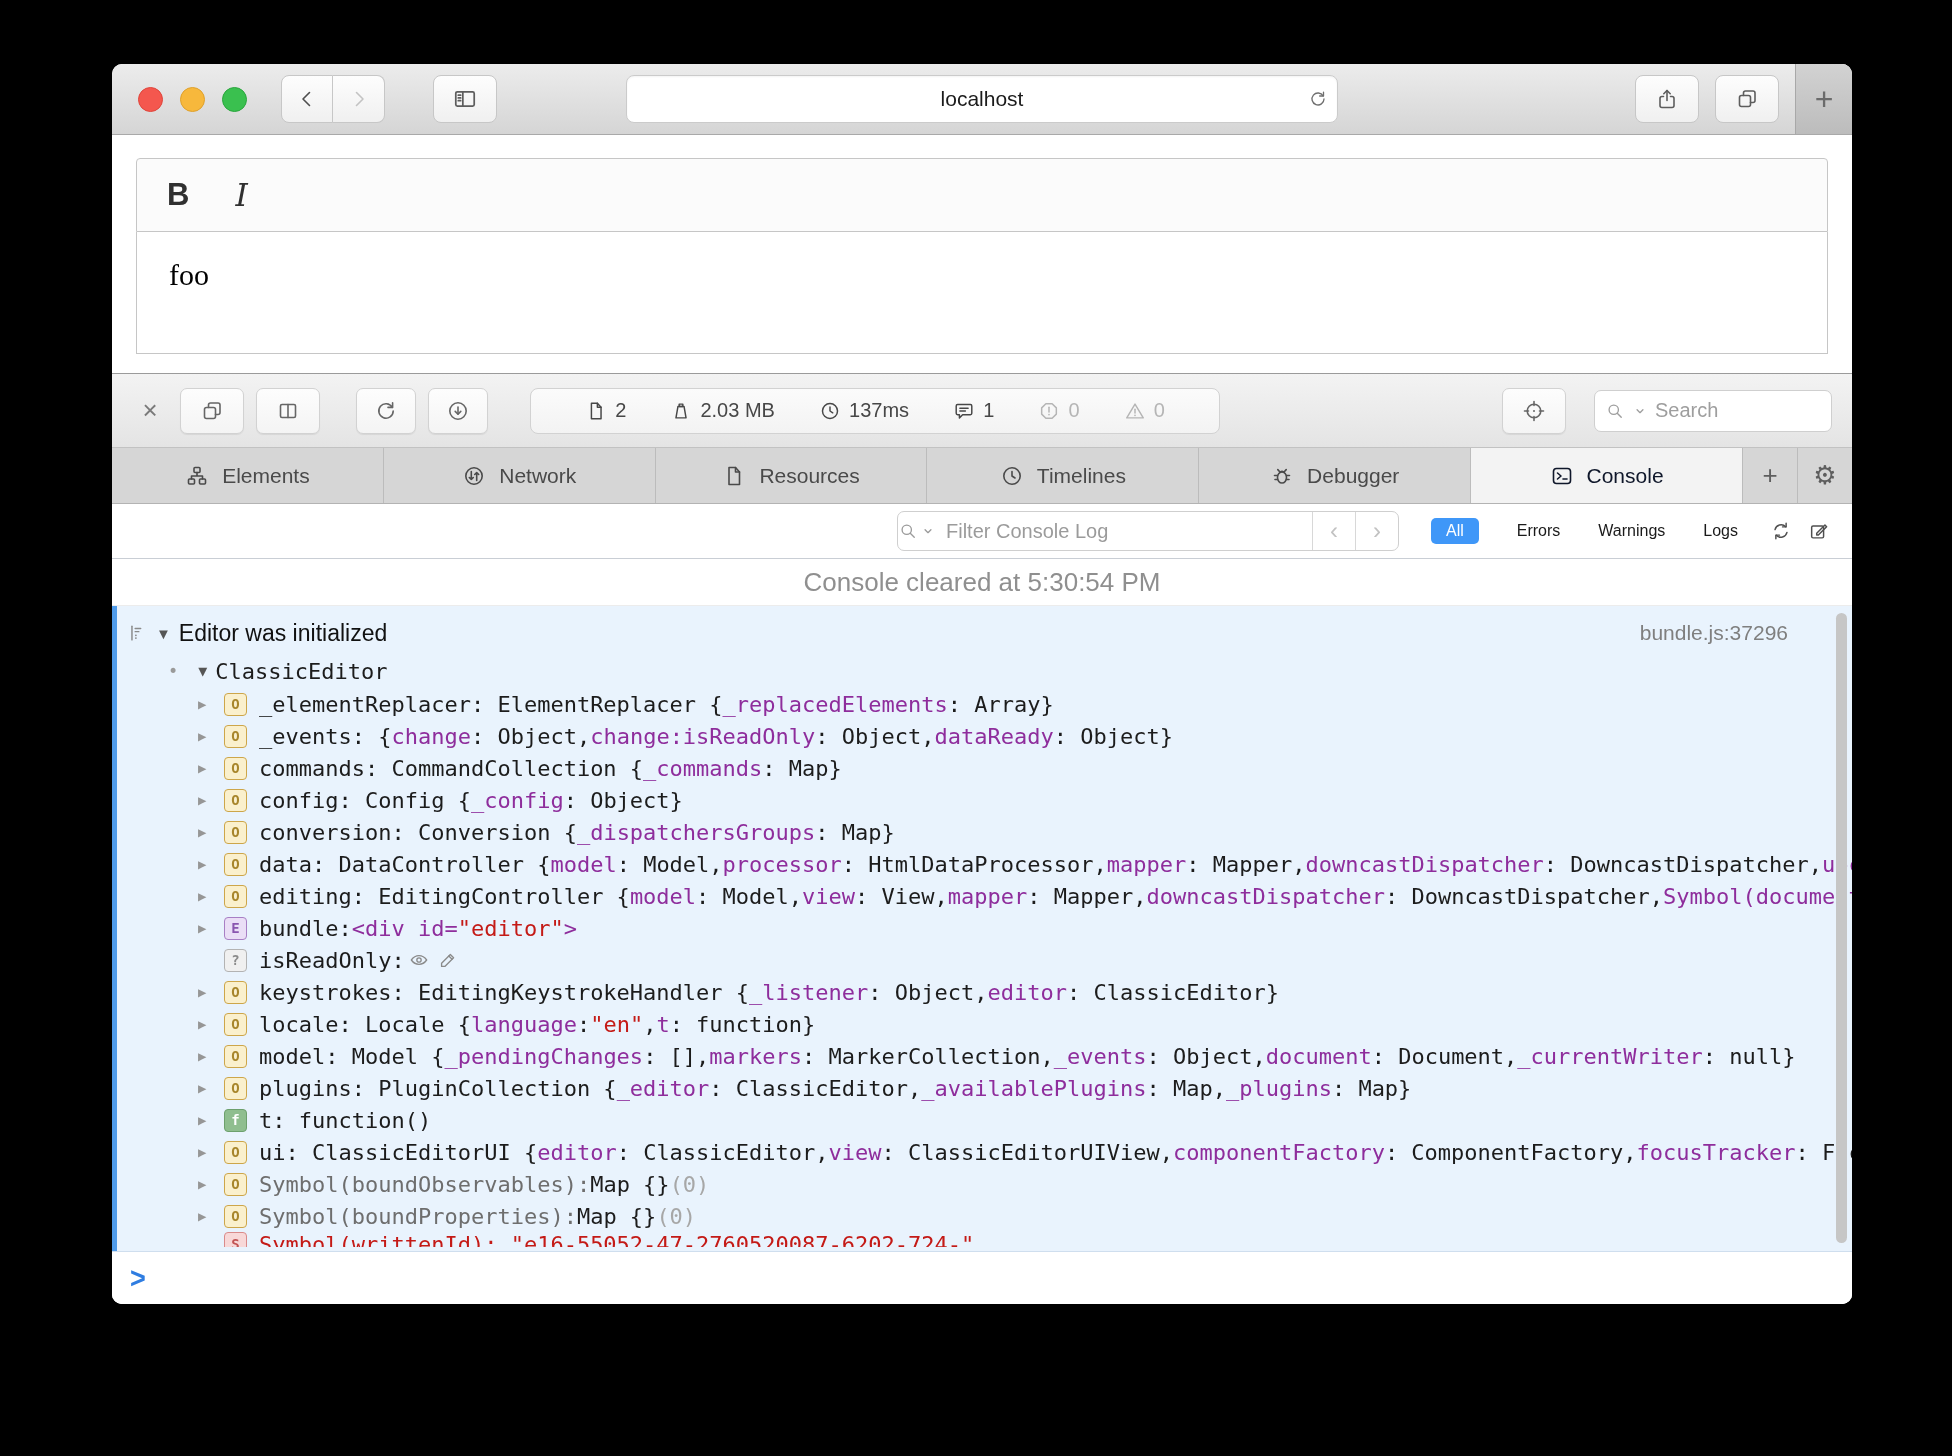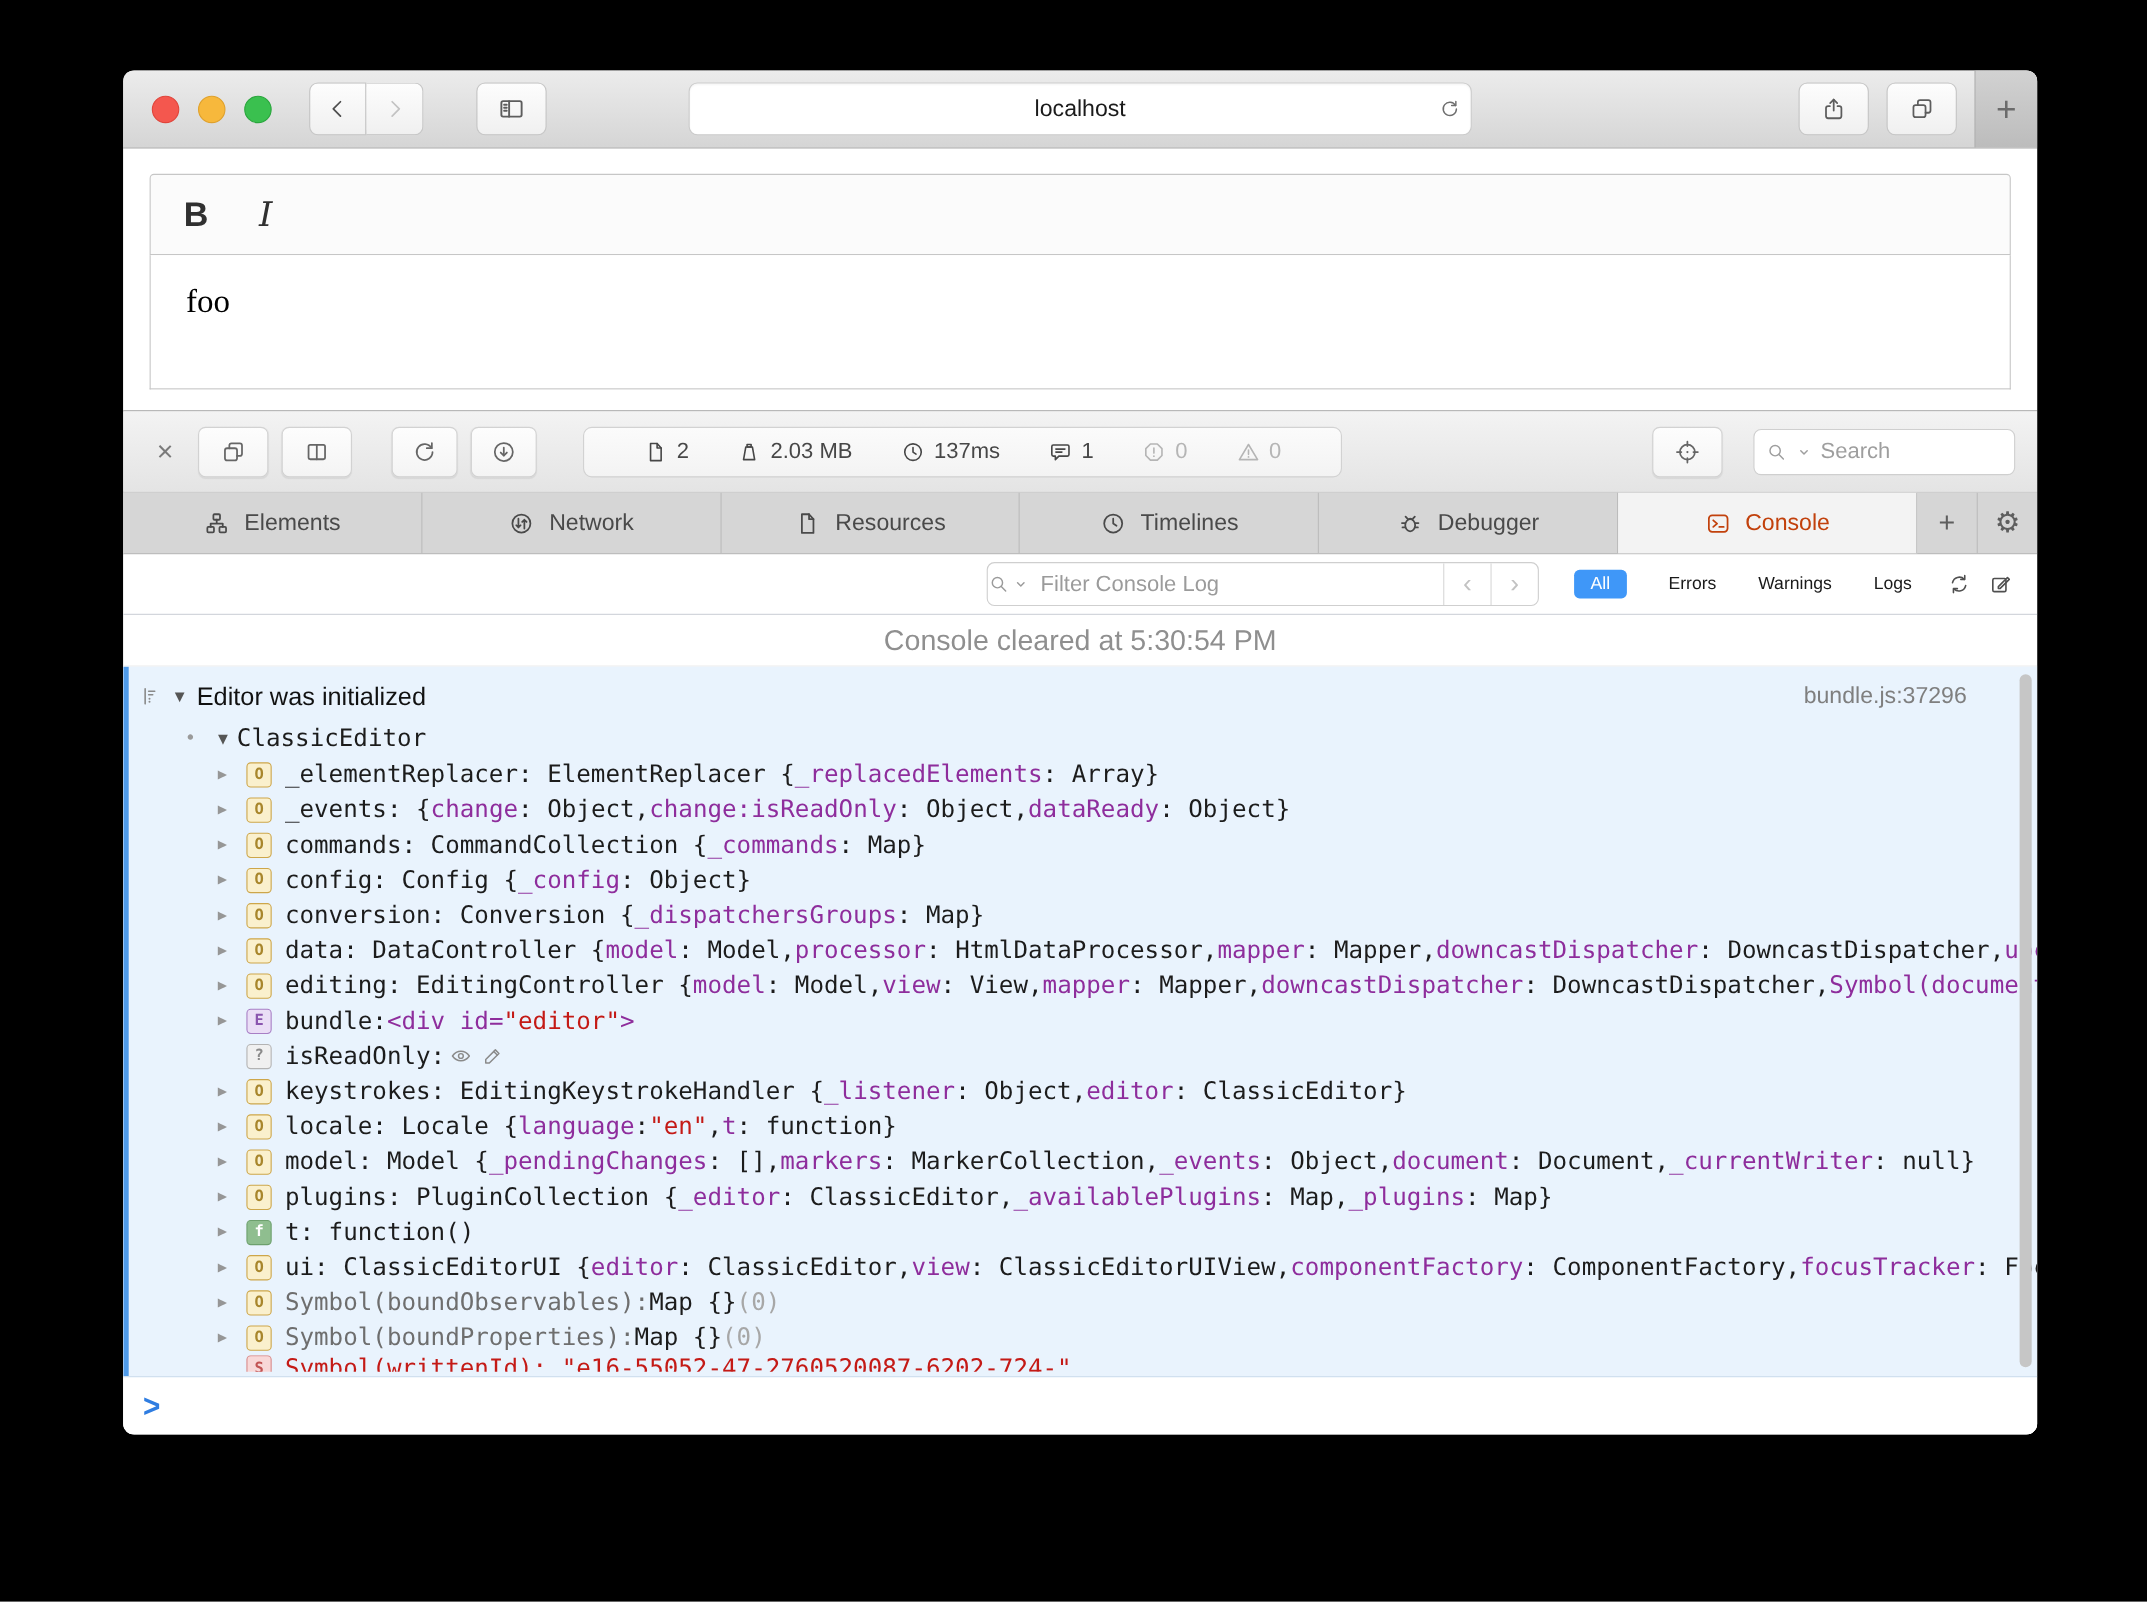--- a/index.html
+++ b/index.html
@@ -60,21 +60,21 @@
          font-size:20px;color:#474747;box-sizing:border-box;}
   .stat{display:flex;align-items:center;gap:8px;}
   .stat.dim{color:#b5b5b5;}
   .crossbtn{margin-left:auto;width:64px;}
   .isearch{margin-left:28px;width:238px;height:42px;background:#fff;border:1px solid #cfcfcf;border-radius:7px;
            display:flex;align-items:center;padding:0 10px;gap:5px;color:#9e9e9e;font-size:20px;box-sizing:border-box;}
 
   .itabs{flex:0 0 55px;background:#d6d6d6;border-bottom:1px solid #b3b3b3;display:flex;}
   .tab{flex:1;display:flex;align-items:center;justify-content:center;gap:13px;font-size:21px;color:#4a4a4a;
        border-right:1px solid #bcbcbc;}
-  .tab.active{background:#f3f3f3;color:#c2410c;}
+  .tab.active{background:#f3f3f3;color:#0f172a;}
   .tab-extra{flex:0 0 54px;display:flex;align-items:center;justify-content:center;color:#5e5e5e;
              border-right:1px solid #bcbcbc;font-size:26px;}
   .tab-extra:last-child{border-right:none;}
 
   .ifilter{flex:0 0 54px;background:#fff;border-bottom:1px solid #c9ced5;display:flex;align-items:center;padding-right:22px;}
   .ffield{margin-left:auto;width:502px;height:40px;border:1px solid #cfcfcf;border-radius:7px;display:flex;
           align-items:center;overflow:hidden;box-sizing:border-box;color:#9b9b9b;}
   .fph{font-size:20px;margin-left:8px;}
   .farrows{margin-left:auto;display:flex;height:100%;}
   .farrow{width:42px;border-left:1px solid #d8d8d8;display:flex;align-items:center;justify-content:center;

